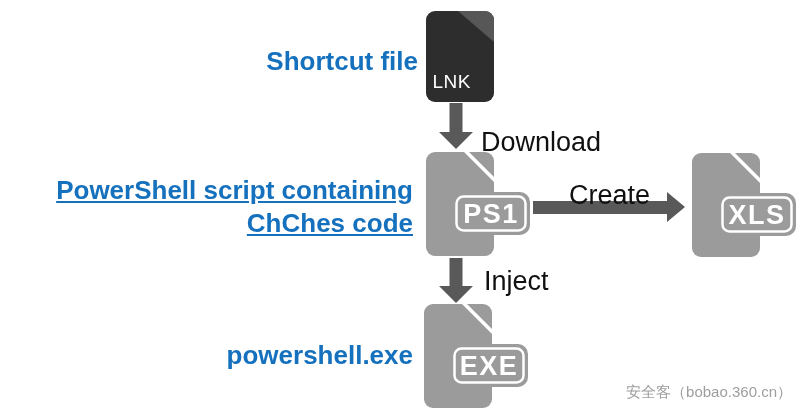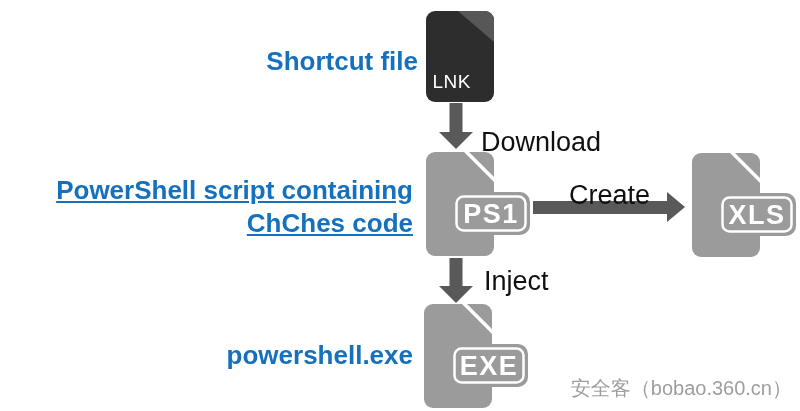--- a/index.html
+++ b/index.html
@@ -56,21 +56,21 @@
     font-family:"Liberation Sans", sans-serif;
     font-size:19px;
     letter-spacing:0.5px;
   }
   .arrow{position:absolute;display:block;}
   .arrow polygon{fill:var(--arrow);}
   .watermark{
     position:absolute;
     right:8px;bottom:9px;
     color:var(--watermark);
-    font-size:20px;
+    font-size:15px;
     text-shadow:1px 1px 0 #ffffff;
     white-space:nowrap;
     margin-left:36px;
   }
 </style>
 </head>
 <body>
 
 <div class="canvas">
 

